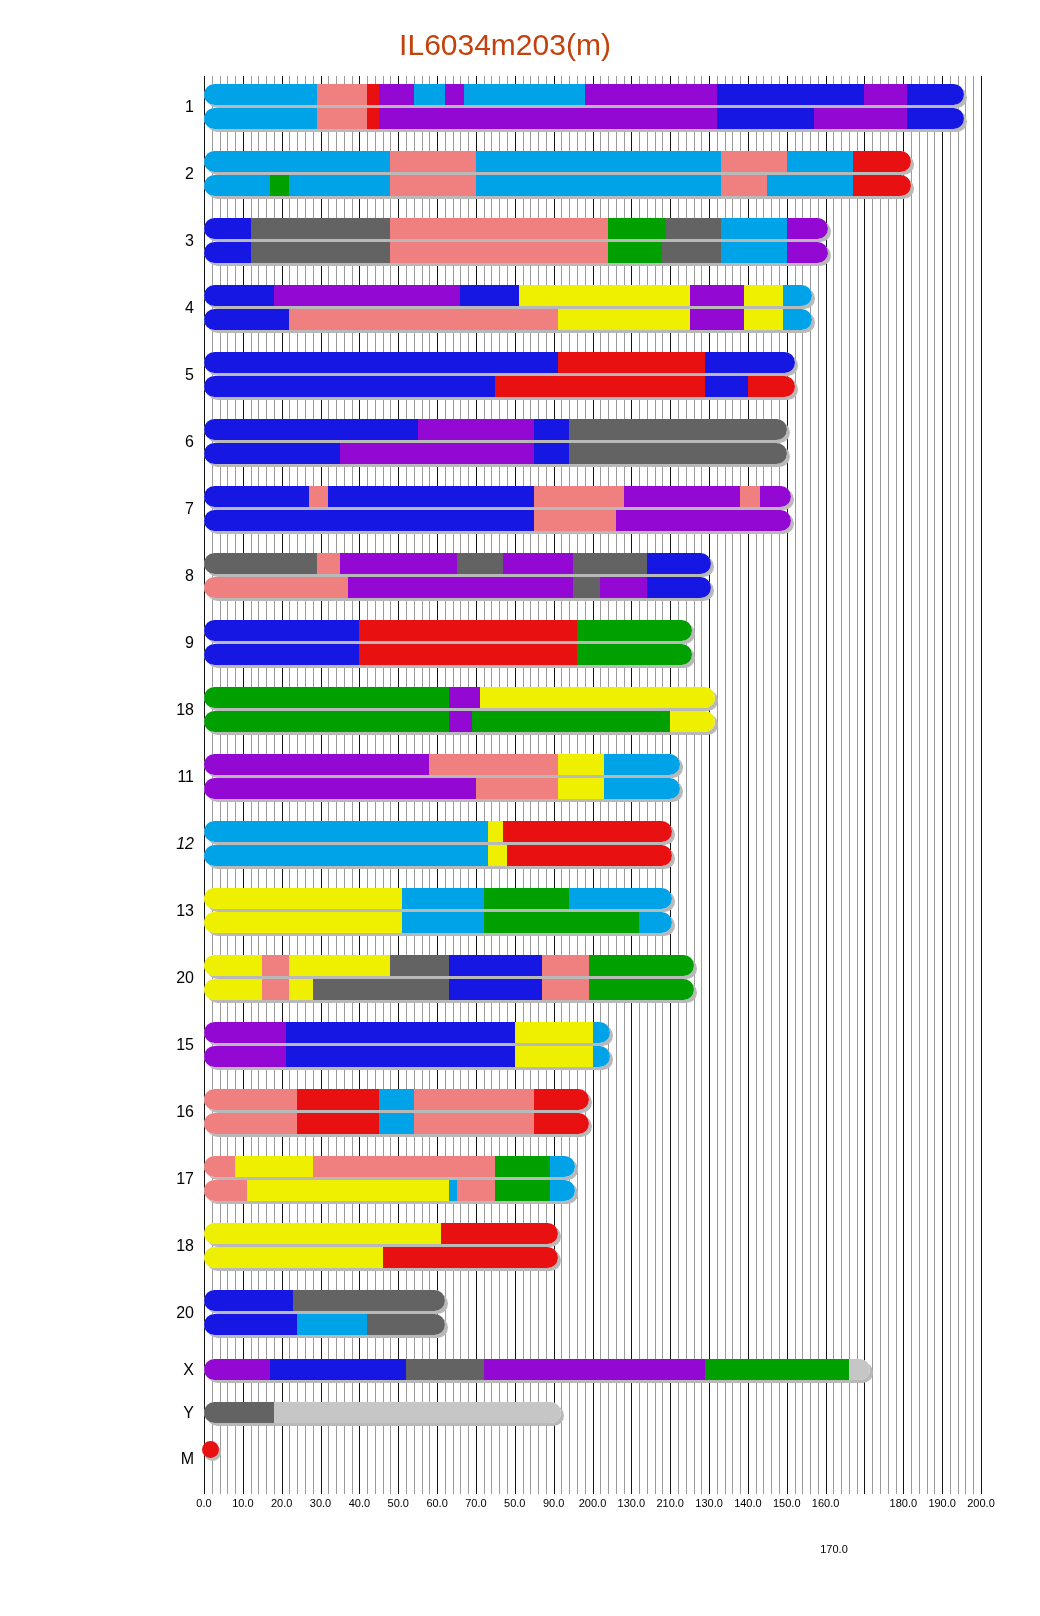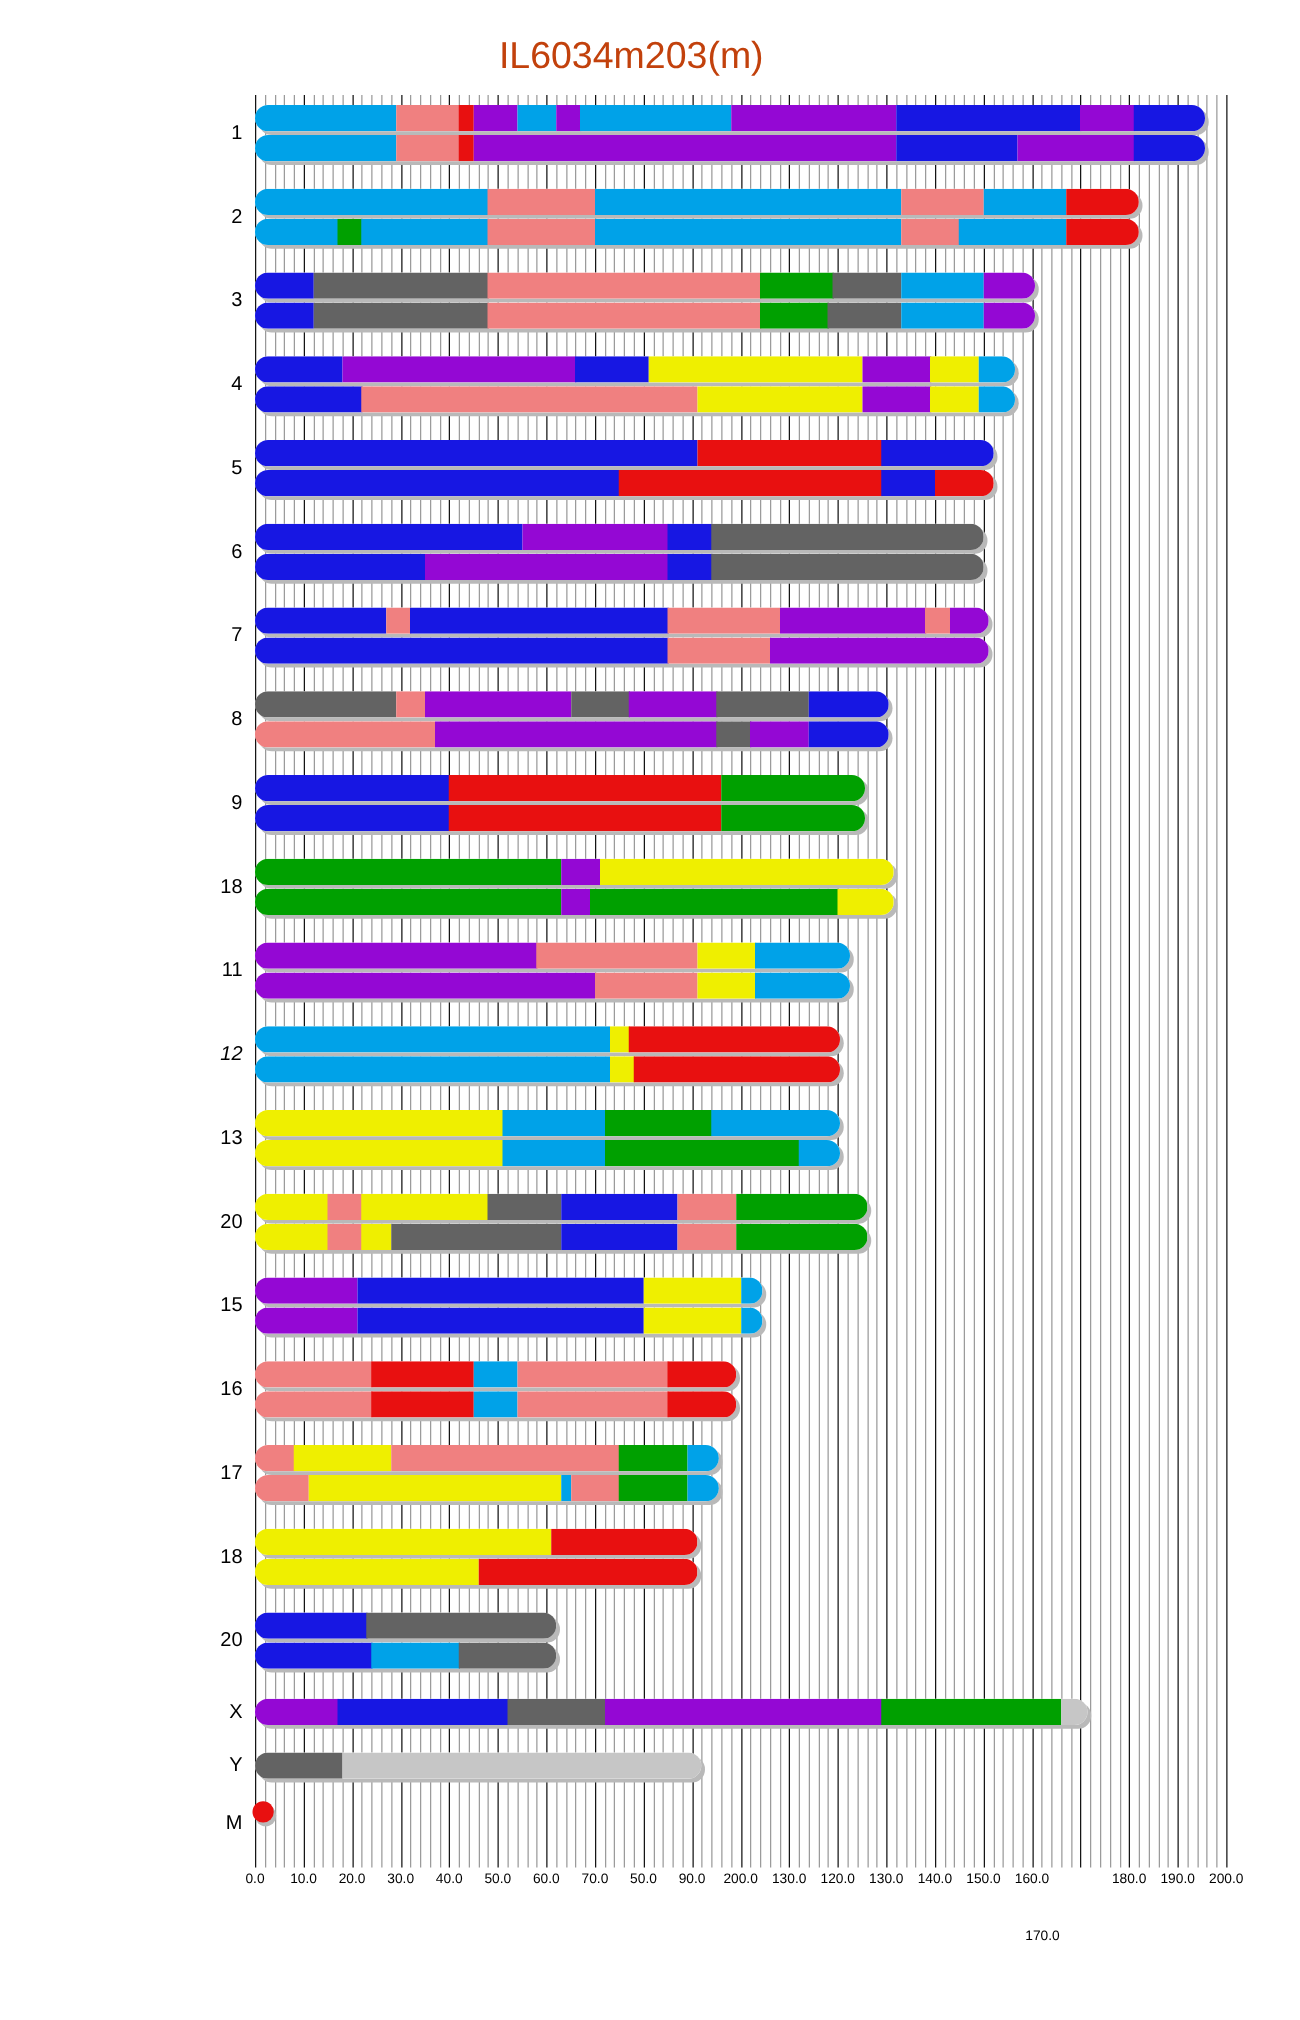--- a/index.html
+++ b/index.html
@@ -459,21 +459,21 @@
       <div class="tick-label" style="left: 259.7px; top: 1497px;">20.0</div>
       <div class="tick-label" style="left: 298.55px; top: 1497px;">30.0</div>
       <div class="tick-label" style="left: 337.4px; top: 1497px;">40.0</div>
       <div class="tick-label" style="left: 376.25px; top: 1497px;">50.0</div>
       <div class="tick-label" style="left: 415.1px; top: 1497px;">60.0</div>
       <div class="tick-label" style="left: 453.95px; top: 1497px;">70.0</div>
       <div class="tick-label" style="left: 492.8px; top: 1497px;">50.0</div>
       <div class="tick-label" style="left: 531.65px; top: 1497px;">90.0</div>
       <div class="tick-label" style="left: 570.5px; top: 1497px;">200.0</div>
       <div class="tick-label" style="left: 609.35px; top: 1497px;">130.0</div>
-      <div class="tick-label" style="left: 648.2px; top: 1497px;">120.0</div>
+      <div class="tick-label" style="left: 648.2px; top: 1497px;">210.0</div>
       <div class="tick-label" style="left: 687.05px; top: 1497px;">130.0</div>
       <div class="tick-label" style="left: 725.9px; top: 1497px;">140.0</div>
       <div class="tick-label" style="left: 764.75px; top: 1497px;">150.0</div>
       <div class="tick-label" style="left: 803.6px; top: 1497px;">160.0</div>
       <div class="tick-label" style="left: 812px; top: 1497px; margin-top: 46px;">170.0</div>
       <div class="tick-label" style="left: 881.3px; top: 1497px;">180.0</div>
       <div class="tick-label" style="left: 920.15px; top: 1497px;">190.0</div>
       <div class="tick-label" style="left: 959px; top: 1497px;">200.0</div>
     </div>
 </div>

